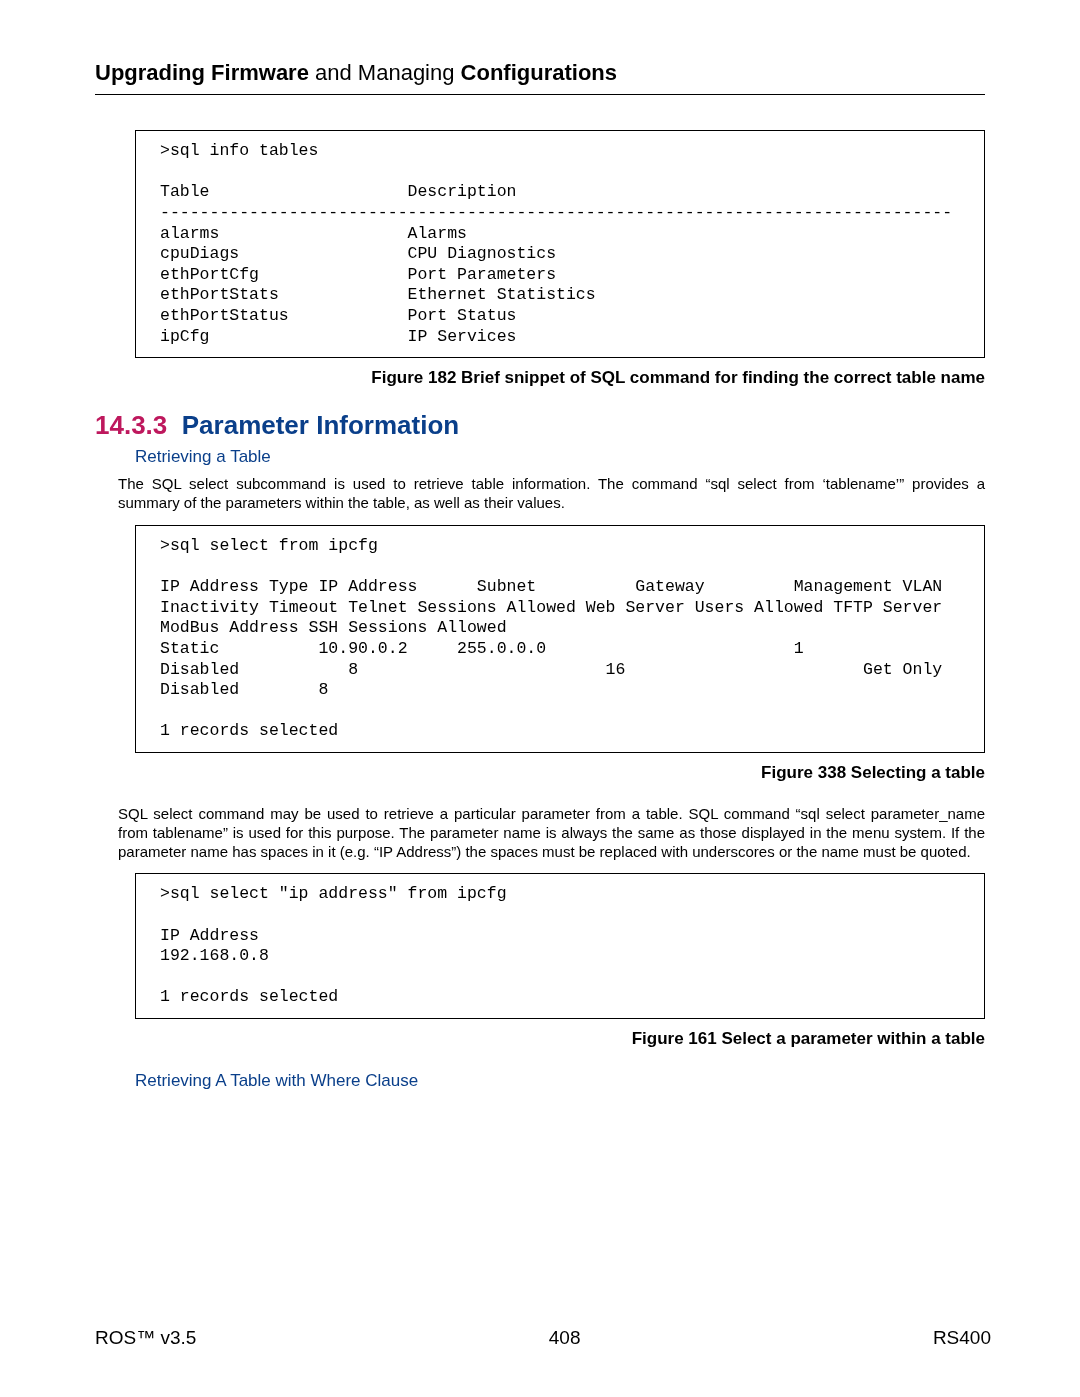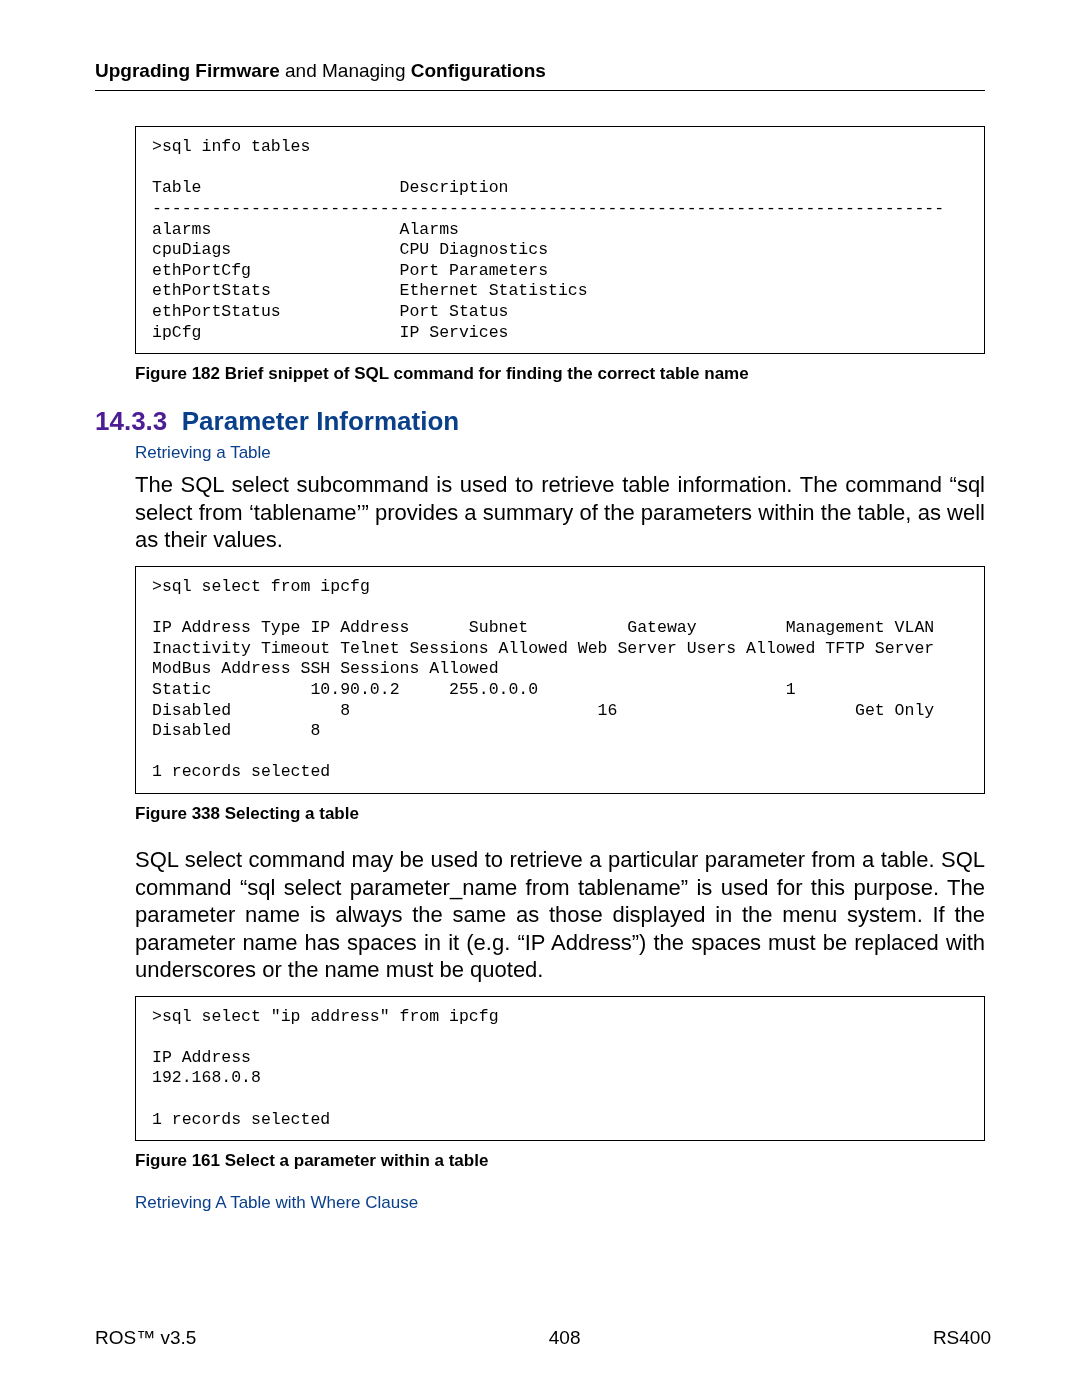--- a/index.html
+++ b/index.html
@@ -14,57 +14,58 @@
     -webkit-font-smoothing: antialiased;
   }
   .page {
     position: relative;
     width: 1080px;
     height: 1397px;
     padding: 60px 95px 50px 95px;
     box-sizing: border-box;
   }
   .header-line {
-    font-size: 19px;
+    font-size: 22px;
     padding-bottom: 8px;
     border-bottom: 1.5px solid #000;
     margin-bottom: 35px;
   }
   .header-line .b { font-weight: 700; }
   .codebox {
     border: 1.5px solid #000;
-    padding: 10px 16px;
+    padding: 10px 24px;
     margin: 0 0 10px 40px;
     font-family: "Courier New", Courier, monospace;
     font-size: 16.5px;
     line-height: 1.25;
     white-space: pre;
     overflow: hidden;
   }
   .figcap {
     margin: 6px 0 22px 40px;
     font-size: 17px;
     font-weight: 700;
+    text-align: right;
   }
   h2.section-num {
     margin: 18px 0 6px 0;
     font-size: 26px;
     font-weight: 700;
     color: #0a3f8a;
   }
-  h2.section-num .num { color: #4c1d95; }
+  h2.section-num .num { color: #be185d; }
   h3.subhead {
     margin: 4px 0 8px 40px;
     font-size: 17px;
     font-weight: 400;
     color: #0a3f8a;
   }
   p.body {
-    margin: 0 0 12px 40px;
-    font-size: 22px;
+    margin: 0 0 12px 23px;
+    font-size: 15px;
     line-height: 1.25;
     text-align: justify;
   }
   .footer {
     position: absolute;
     left: 95px;
     right: 89px;
     bottom: 48px;
     font-size: 19px;
     display: flex;

